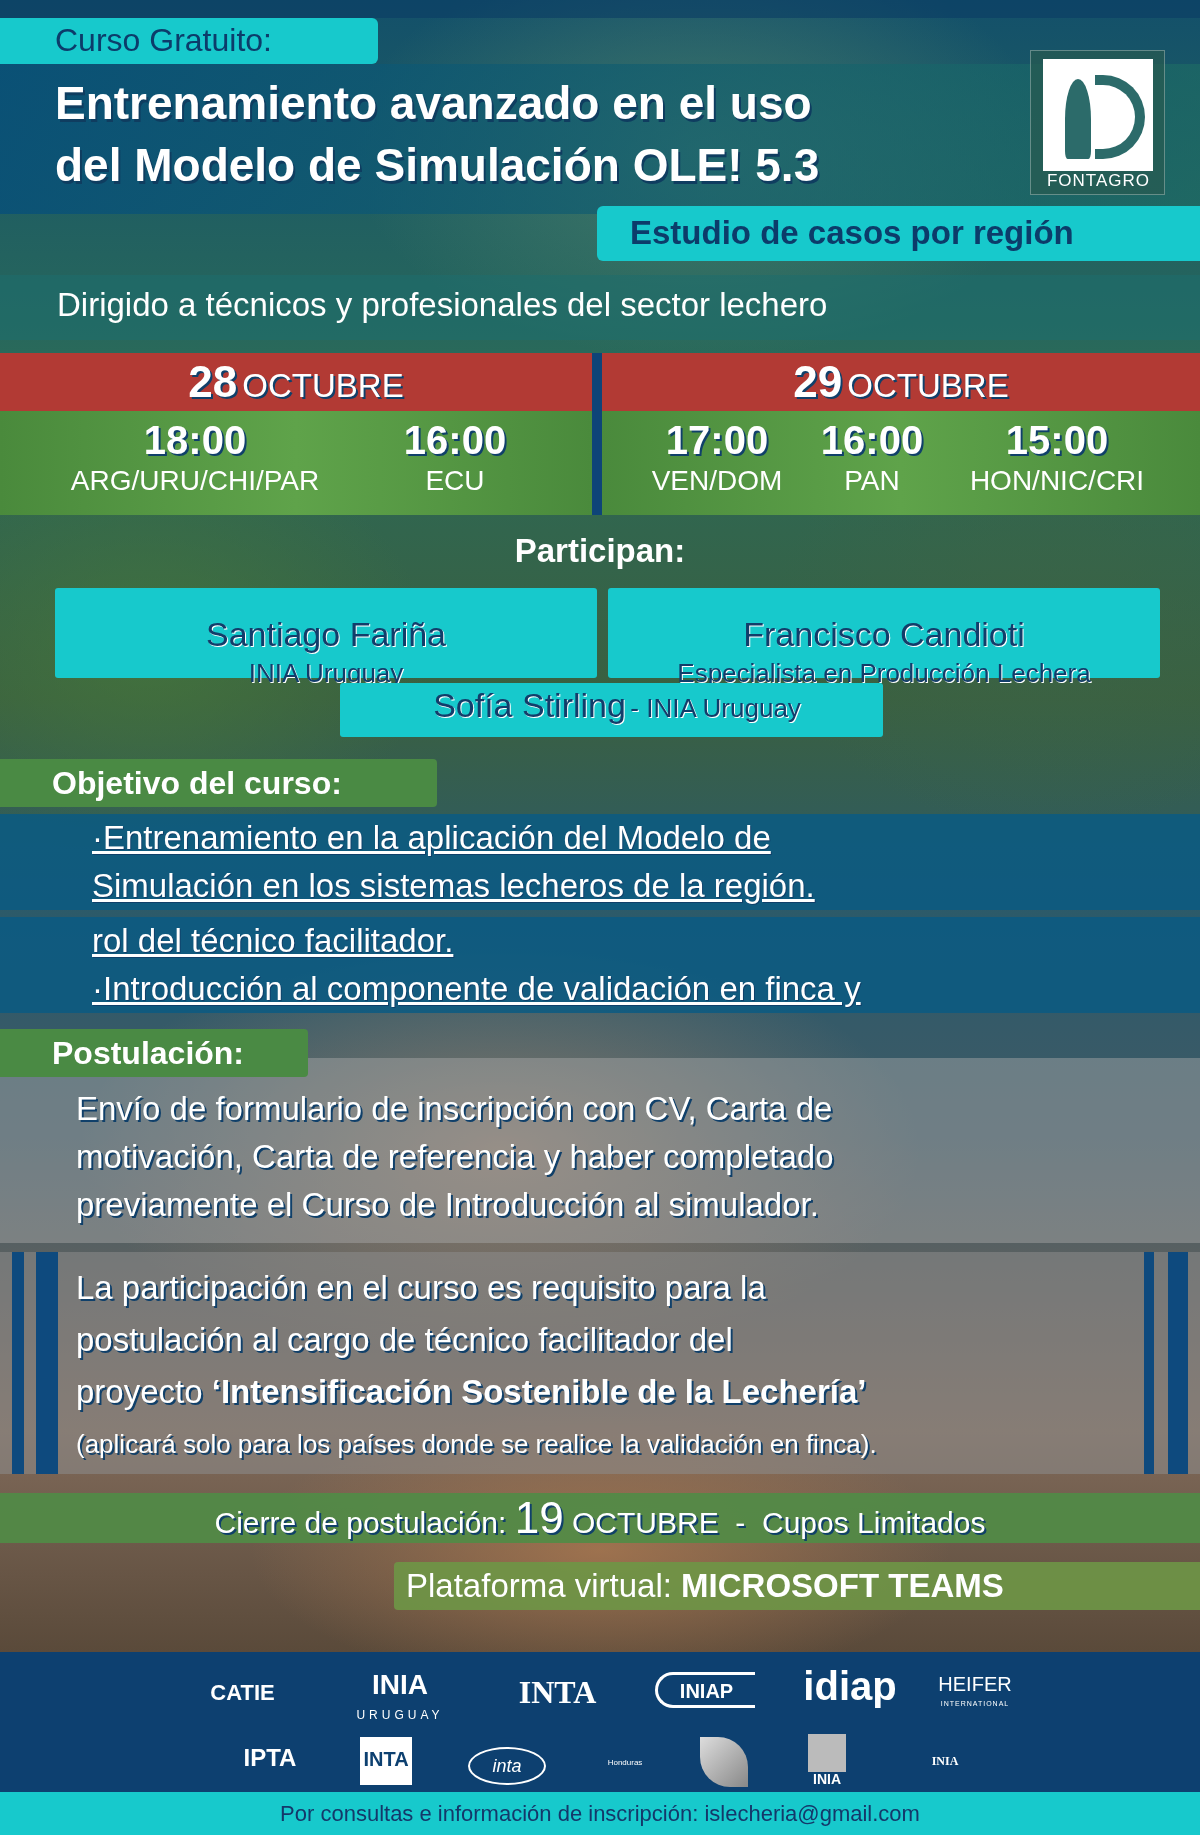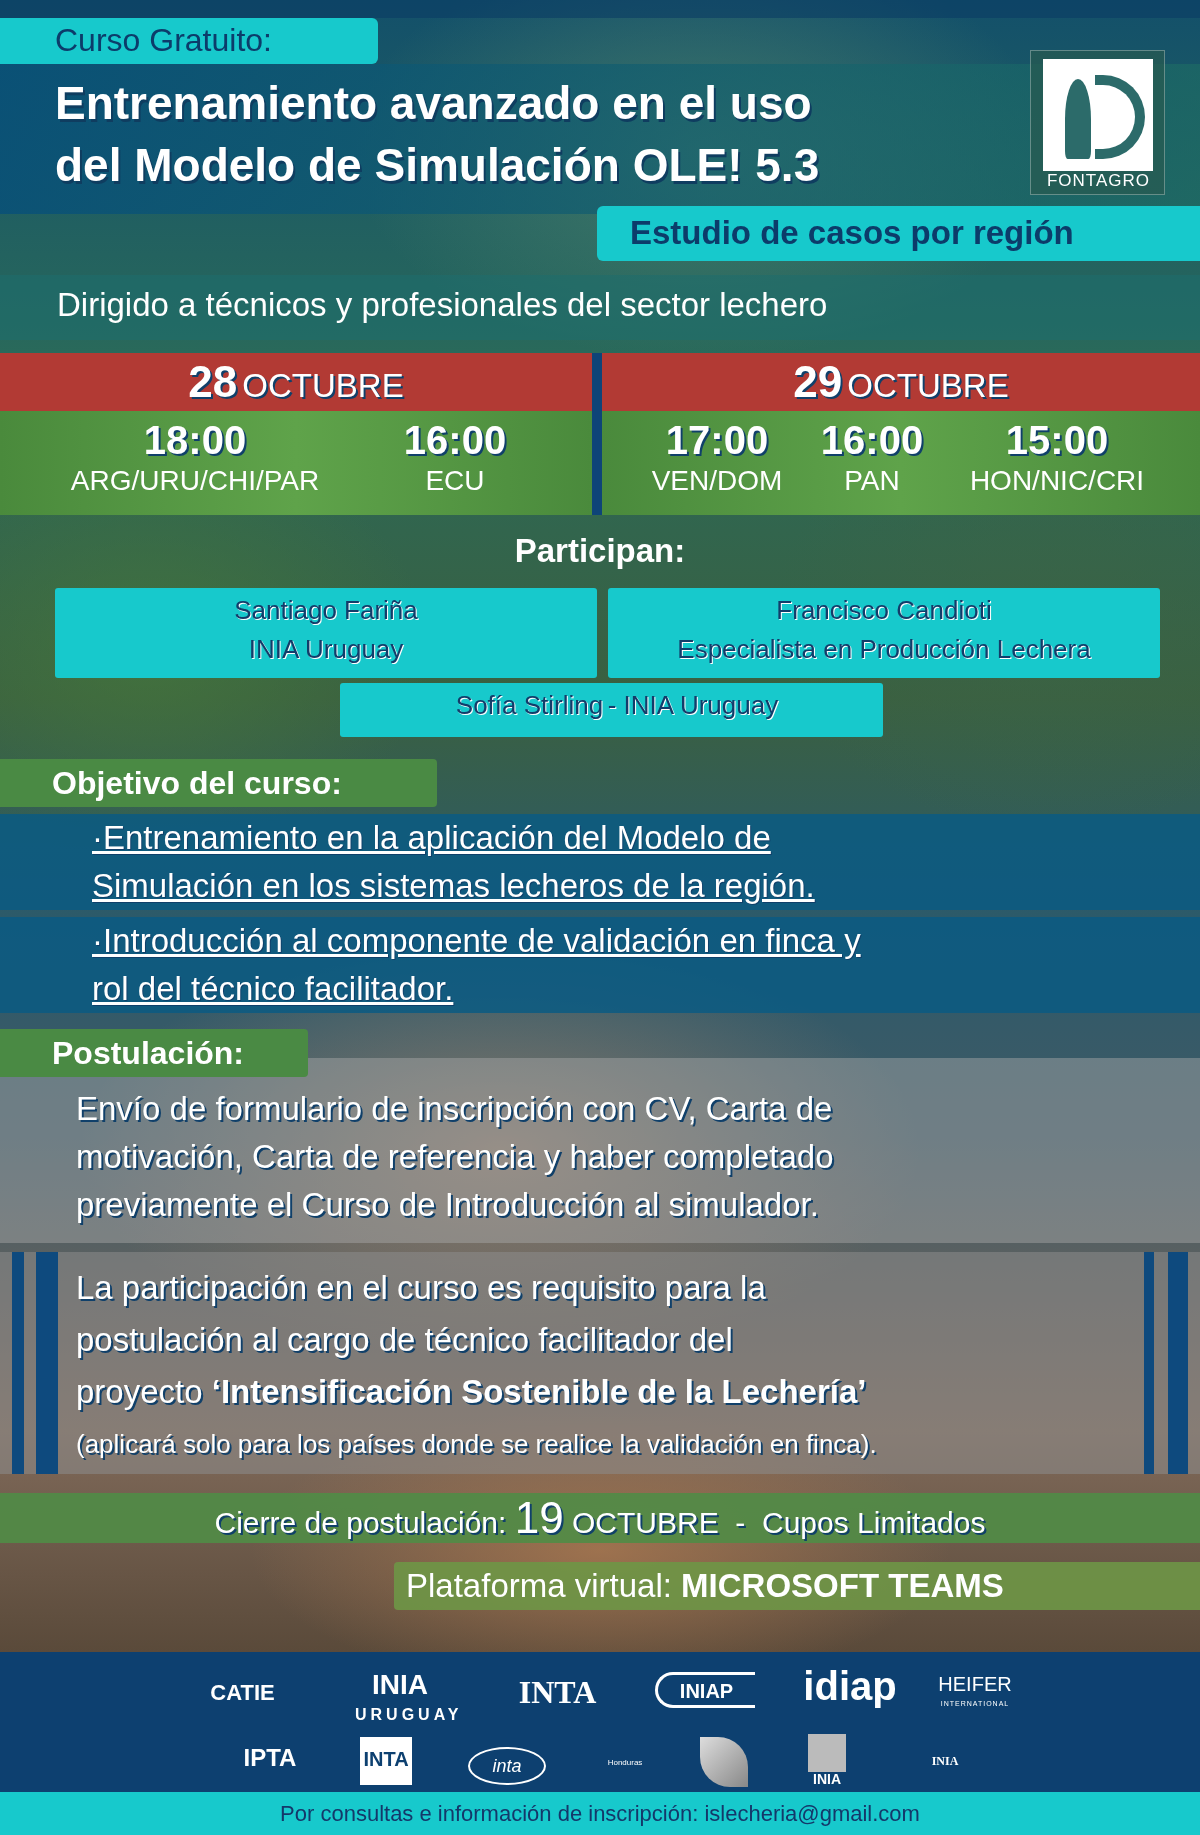--- a/index.html
+++ b/index.html
@@ -42,21 +42,21 @@
   .day-head .wrap { position: relative; top: 4px; }
   .day-body { position: absolute; left: 0; top: 58px; width: 100%; height: 104px; background: linear-gradient(90deg,#4a8a3c,#5fa34a,#4a8a3c); }
   .slot { position: absolute; top: 6px; text-align: center; color: #fff; font-family: "Liberation Sans", sans-serif; }
   .slot .t { font-size: 40px; font-weight: bold; text-shadow: 2px 2px 0 #10406a; line-height: 46px; }
   .slot .z { font-size: 28px; line-height: 36px; }
   .divider { left: 592px; top: 353px; width: 10px; height: 162px; background: #0e4478; }
 
   
   .part-title { left: 0; width: 1200px; top: 532px; text-align: center; color: #fff; font-size: 33px; font-weight: bold; font-family: "Liberation Sans", sans-serif; }
   .pbox { background: #17c9cc; border-radius: 3px; text-align: center; color: #123d6a; font-family: "Liberation Sans", sans-serif; text-shadow: 1px 1px 0 #fff; }
-  .pbox .n { font-size: 26px; line-height: 44px; }
+  .pbox .n { font-size: 34px; line-height: 44px; margin-top: 24px; }
   .pbox .r { font-size: 26px; line-height: 34px; }
 
   
   .sec-tag { background: #4a8a44; border-radius: 0 4px 4px 0; color: #fff; font-family: "Liberation Sans", sans-serif; font-weight: bold; font-size: 32px; padding-left: 52px; line-height: 48px; }
   .obj-band { left: 0; width: 1200px; background: rgba(10,90,130,0.85); }
   .obj-text { color: #fff; font-family: "Liberation Sans", sans-serif; font-size: 33px; line-height: 48px; padding-left: 92px; text-shadow: 1px 1px 0 #10406a; text-decoration: underline; }
 
   .post-band { left: 0; top: 1058px; width: 1200px; height: 185px; background: rgba(170,170,170,0.45); }
   .post-text { left: 76px; top: 1085px; width: 1100px; color: #fff; font-family: "Liberation Sans", sans-serif; font-size: 33px; line-height: 48px; text-shadow: 2px 2px 0 #10406a; }
 
@@ -150,22 +150,22 @@
   <span class="n">Sofía Stirling</span>
   <span class="r">- INIA Uruguay</span>
 </div>
 
 <div class="abs sec-tag" style="left:0;top:759px;width:437px;">Objetivo del curso:</div>
 <div class="abs obj-band" style="top:814px;height:96px;">
   <div class="obj-text">·Entrenamiento en la aplicación del Modelo de</div>
   <div class="obj-text">Simulación en los sistemas lecheros de la región.</div>
 </div>
 <div class="abs obj-band" style="top:917px;height:96px;">
+  <div class="obj-text">rol del técnico facilitador.</div>
   <div class="obj-text">·Introducción al componente de validación en finca y</div>
-  <div class="obj-text">rol del técnico facilitador.</div>
 </div>
 
 <div class="abs post-band"></div>
 <div class="abs sec-tag" style="left:0;top:1029px;width:308px;">Postulación:</div>
 <div class="abs post-text">
   <div>Envío de formulario de inscripción con CV, Carta de</div>
   <div>motivación, Carta de referencia y haber completado</div>
   <div>previamente el Curso de Introducción al simulador.</div>
 </div>
 
@@ -188,21 +188,21 @@
   &nbsp;<span>-</span>&nbsp;
   <span>Cupos Limitados</span>
 </div>
 <div class="abs platform">
   <span>Plataforma virtual:</span>
   <b>MICROSOFT TEAMS</b>
 </div>
 
 <div class="abs logos">
   <div class="lg" style="left:185px;top:28px;width:115px;font-size:22px;">CATIE</div>
-  <div class="lg" style="left:355px;top:18px;width:90px;font-size:28px;line-height:30px;">INIA<div style="font-size:16px;letter-spacing:4px;font-weight:bold;">URUGUAY</div></div>
+  <div class="lg" style="left:355px;top:18px;width:90px;font-size:28px;line-height:30px;">INIA<div style="font-size:12px;letter-spacing:4px;font-weight:normal;">URUGUAY</div></div>
   <div class="lg" style="left:505px;top:22px;width:105px;font-size:32px;font-family:'Liberation Serif',serif;">INTA</div>
   <div class="lg" style="left:655px;top:20px;width:100px;height:36px;border:3px solid #fff;border-radius:20px 0 0 20px;border-right:none;font-size:20px;line-height:32px;">INIAP</div>
   <div class="lg" style="left:800px;top:12px;width:100px;font-size:40px;">idiap</div>
   <div class="lg" style="left:930px;top:22px;width:90px;font-size:20px;font-weight:normal;line-height:20px;">HEIFER<div style="font-size:7px;letter-spacing:1px;">INTERNATIONAL</div></div>
   <div class="lg" style="left:230px;top:92px;width:80px;font-size:24px;">IPTA</div>
   <div class="lg" style="left:360px;top:85px;width:52px;height:48px;background:#fff;color:#0d4070;font-size:20px;line-height:44px;">INTA</div>
   <div class="lg" style="left:468px;top:95px;width:78px;height:38px;border:2px solid #fff;border-radius:50%;font-size:18px;font-style:italic;font-weight:normal;line-height:34px;">inta</div>
   <div class="lg" style="left:595px;top:85px;width:60px;height:52px;font-size:8px;font-weight:normal;line-height:52px;">Honduras</div>
   <div class="lg" style="left:700px;top:85px;width:48px;height:50px;background:linear-gradient(135deg,#ddd,#888);border-radius:0 30px 0 30px;font-size:0;"></div>
   <div class="lg" style="left:808px;top:82px;width:38px;height:52px;font-size:14px;line-height:90px;background:linear-gradient(#bbb,#bbb) top/100% 38px no-repeat;">INIA</div>

